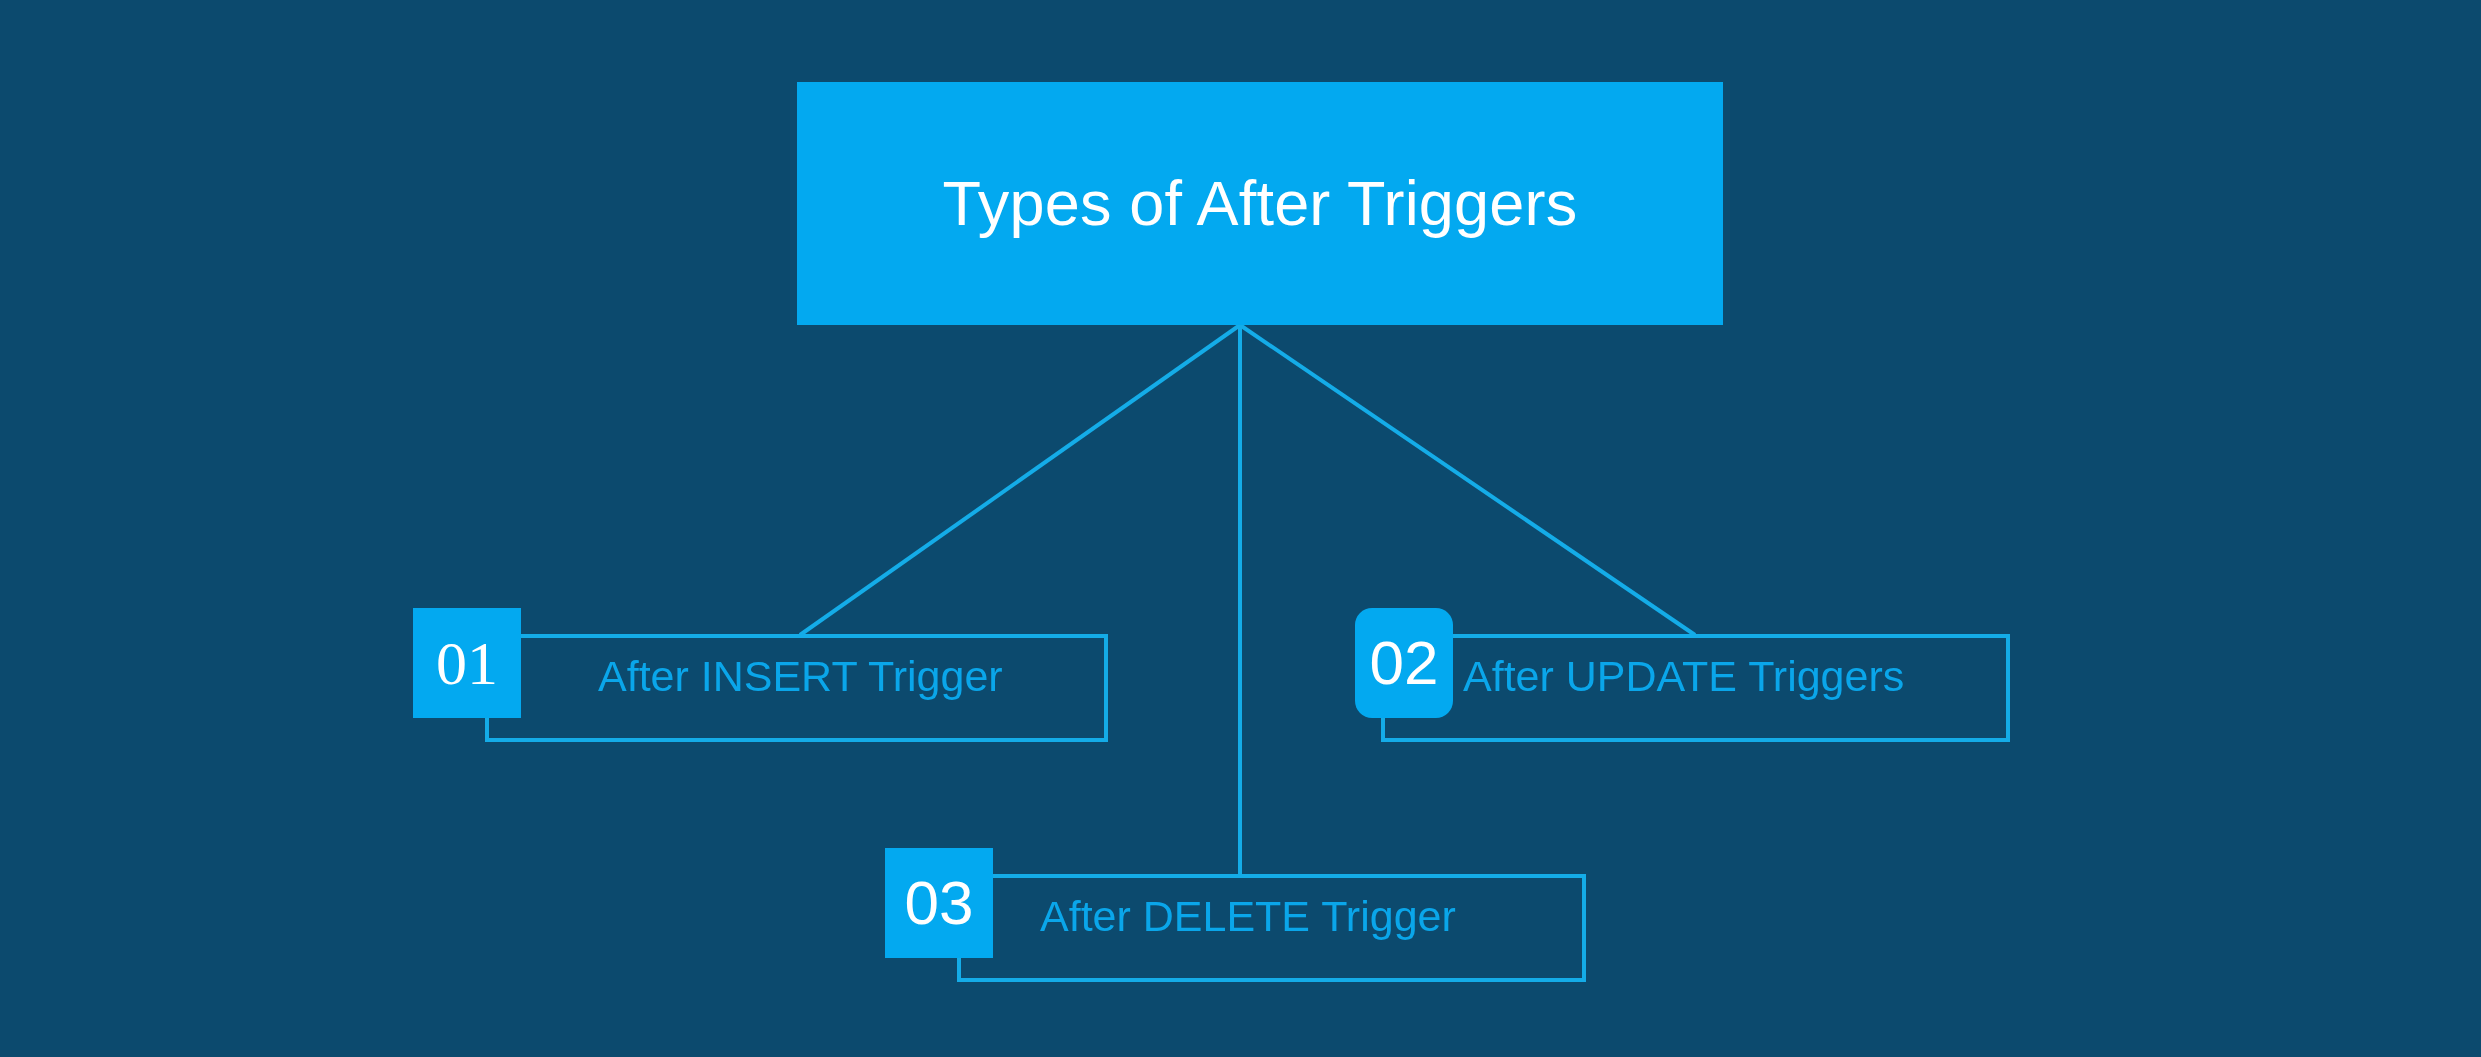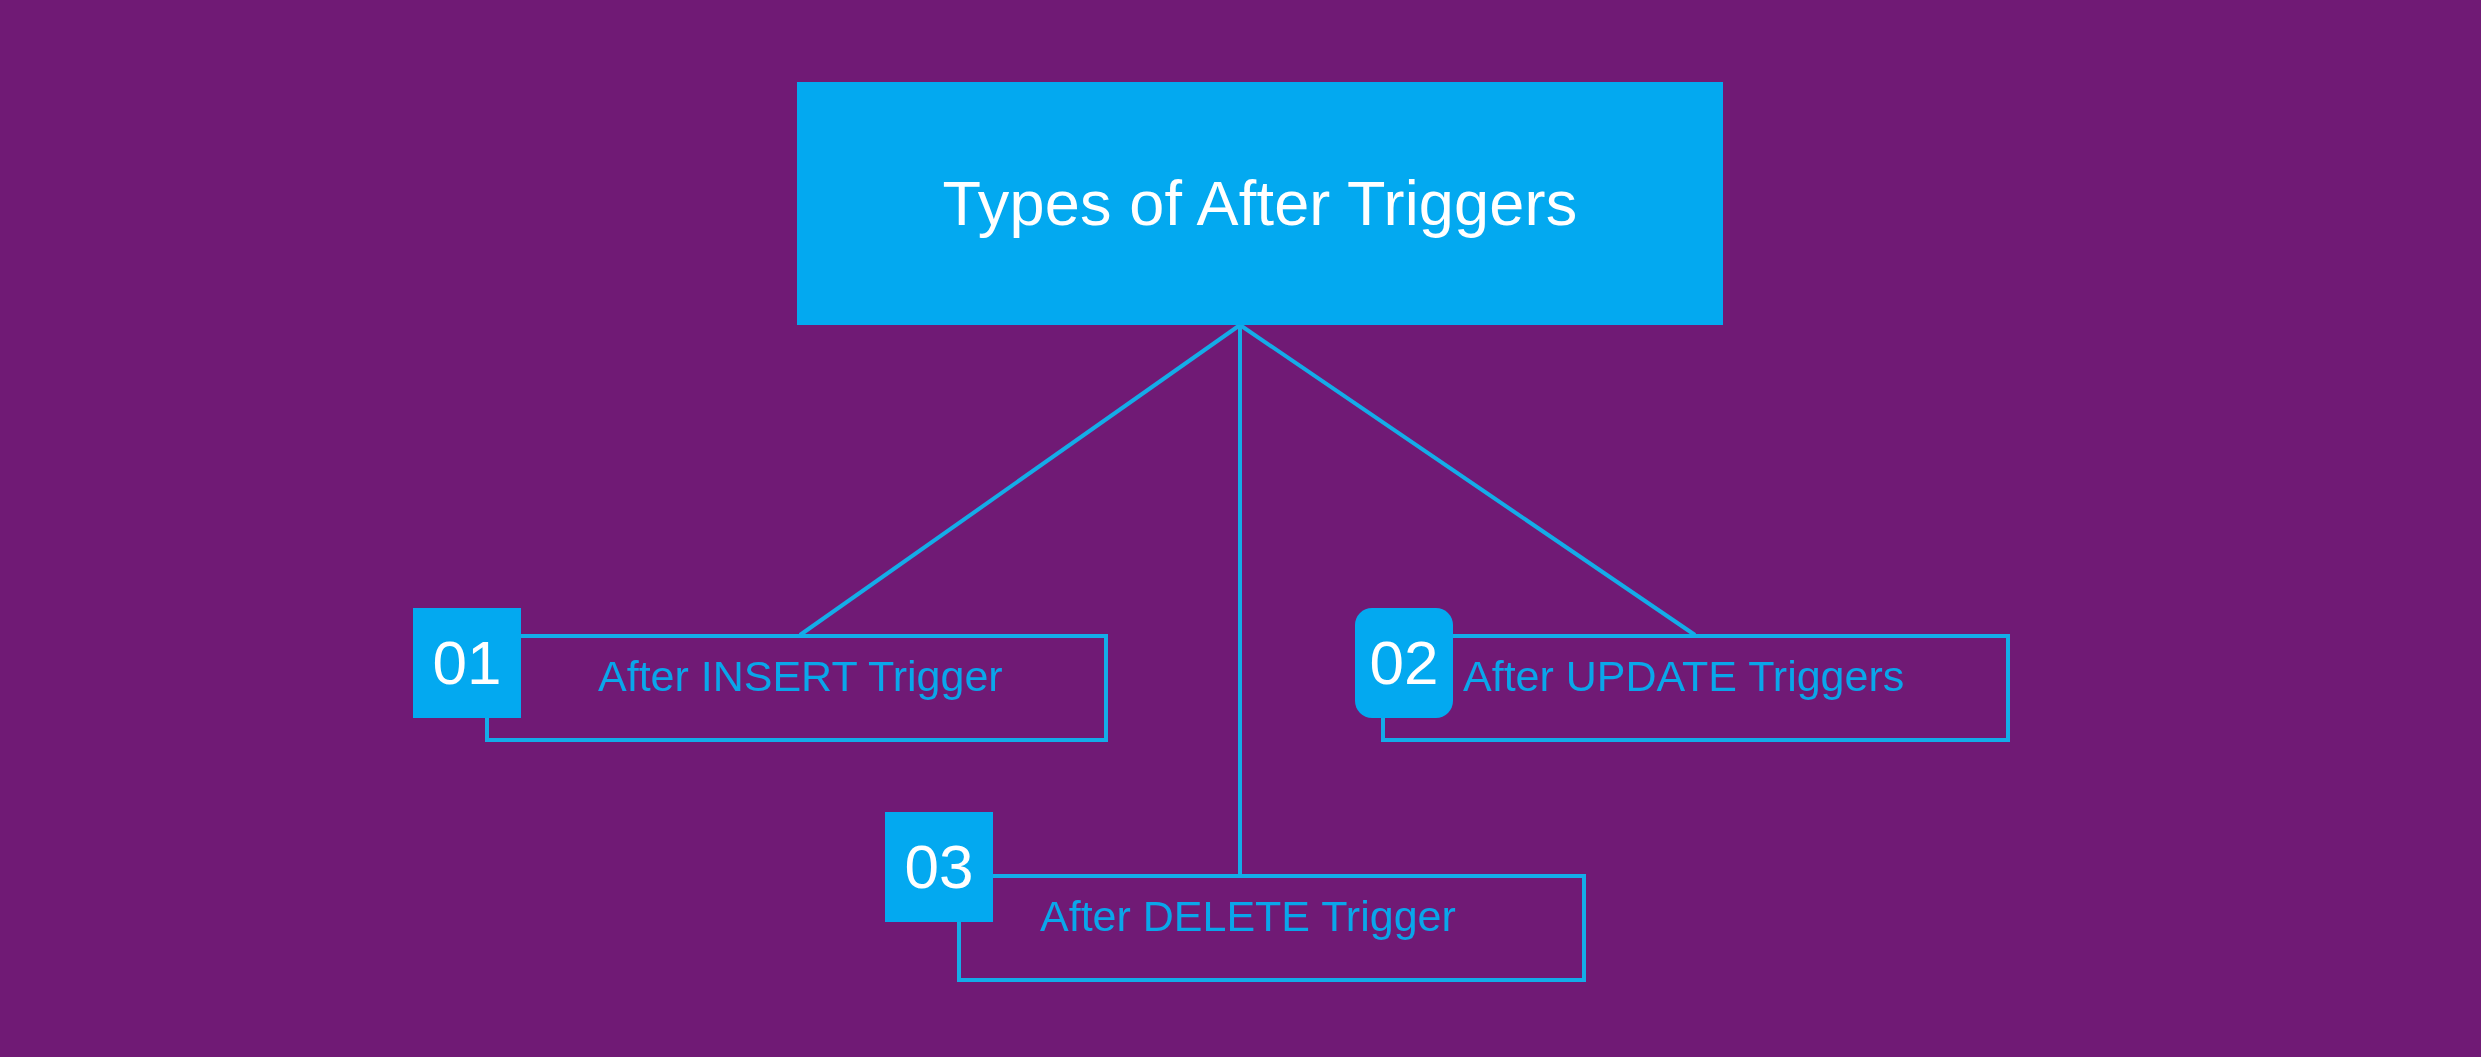--- a/index.html
+++ b/index.html
@@ -10,21 +10,21 @@
   }
   body {
     font-family: "Liberation Sans", sans-serif;
     -webkit-font-smoothing: antialiased;
   }
 
   #canvas {
     position: relative;
     width: 2481px;
     height: 1057px;
-    background: #701a75;
+    background: #0c4a6e;
     overflow: hidden;
   }
 
   
   #connectors {
     position: absolute;
     left: 0;
     top: 0;
     width: 2481px;
     height: 1057px;
@@ -86,31 +86,31 @@
   .item-number-text {
     color: #ffffff;
     font-size: 62px;
     font-weight: 400;
     line-height: 1;
     letter-spacing: 0px;
   }
 
   
   #group-01 .item-outline { left: 485px; top: 634px; width: 623px; height: 108px; }
-  #group-01 .item-number-box { left: 413px; top: 608px; width: 108px; height: 110px; }
+  #group-01 .item-number-box { left: 413px; top: 608px; width: 108px; height: 110px; font-family: Liberation Serif, serif; }
   #group-01 .item-label { left: 598px; top: 655px; }
 
   
   #group-02 .item-outline { left: 1381px; top: 634px; width: 629px; height: 108px; }
   #group-02 .item-number-box { left: 1355px; top: 608px; width: 98px; height: 110px; border-radius: 17px; }
   #group-02 .item-label { left: 1463px; top: 655px; }
 
   
   #group-03 .item-outline { left: 957px; top: 874px; width: 629px; height: 108px; }
-  #group-03 .item-number-box { left: 885px; top: 812px; width: 108px; height: 110px; }
+  #group-03 .item-number-box { left: 885px; top: 848px; width: 108px; height: 110px; }
   #group-03 .item-label { left: 1040px; top: 895px; }
 </style>
 </head>
 <body>
 
 <div id="canvas">
 
   <svg id="connectors" viewBox="0 0 2481 1057" width="2481" height="1057" xmlns="http://www.w3.org/2000/svg">
     <line x1="1240" y1="325" x2="800" y2="635" stroke="#14ace8" stroke-width="4"></line>
     <line x1="1240" y1="325" x2="1240" y2="874" stroke="#14ace8" stroke-width="4"></line>

